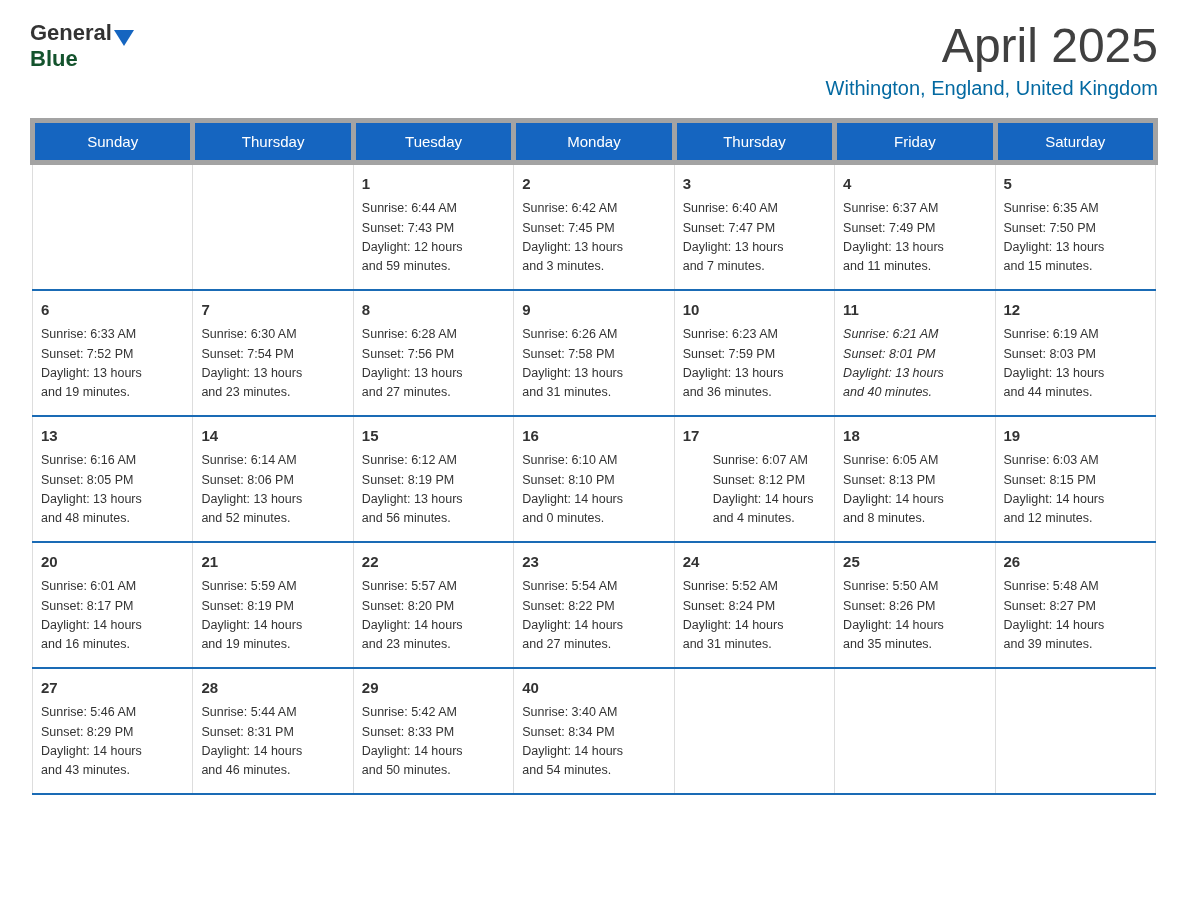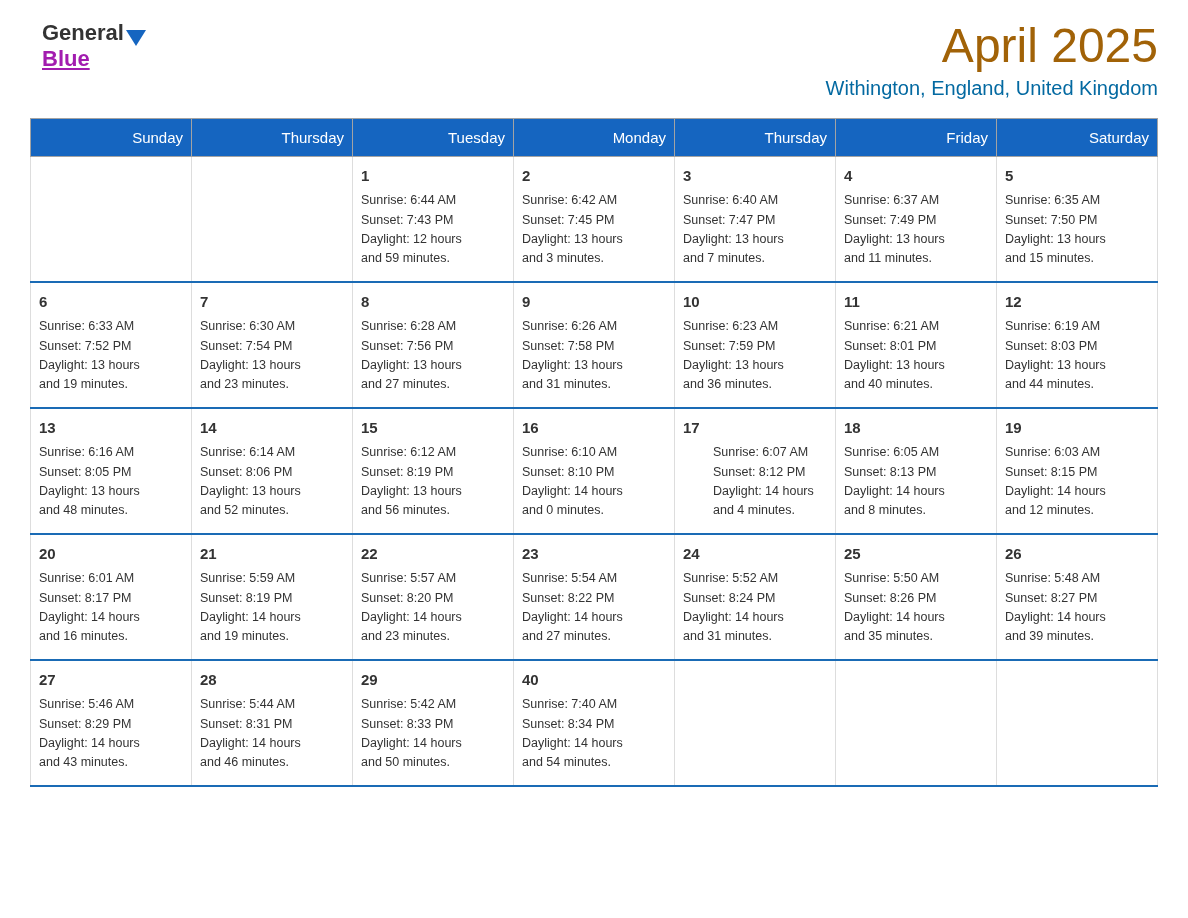--- a/index.html
+++ b/index.html
@@ -13,73 +13,71 @@
     }
     .header {
       display: flex;
       justify-content: space-between;
       align-items: flex-start;
       margin-bottom: 18px;
     }
     .logo {
       display: flex;
       align-items: center;
-      margin-left: 12px;
     }
     .logo-text-general {
       font-size: 22px;
       font-weight: bold;
       color: #333;
     }
     .logo-text-blue {
       font-size: 22px;
       font-weight: bold;
-      color: #a21caf;
-      text-decoration: underline;
+      color: #14532d;
     }
     .logo-icon {
       width: 0;
       height: 0;
       border-left: 10px solid transparent;
       border-right: 10px solid transparent;
       border-top: 16px solid #1565c0;
       display: inline-block;
       margin-left: 2px;
       position: relative;
       top: 3px;
     }
     .title-block {
       text-align: right;
     }
     .month-title {
       font-size: 48px;
       font-weight: normal;
-      color: #a16207;
+      color: #404040;
       line-height: 1.1;
     }
     .location {
       font-size: 20px;
       color: #0369a1;
       margin-top: 4px;
     }
     table {
       width: 100%;
       border-collapse: collapse;
       table-layout: fixed;
     }
     thead tr {
       background-color: #1565c0;
       color: #fff;
     }
     thead th {
       padding: 10px 8px;
-      text-align: right;
+      text-align: center;
       font-size: 15px;
       font-weight: normal;
-      border: 1px solid #a3a3a3;
+      border: 5px solid #a3a3a3;
     }
     tbody tr {
       border-bottom: 2px solid #1a6bb5;
     }
     tbody td {
       vertical-align: top;
       padding: 8px 8px 12px 8px;
       border-left: 1px solid #ddd;
       border-right: 1px solid #ddd;
       min-height: 100px;
@@ -202,21 +200,21 @@
         </td>
         <td>
           <span class="day-number">10</span>
           <div class="day-info" style="white-space: pre-line;">Sunrise: 6:23 AM
 Sunset: 7:59 PM
 Daylight: 13 hours
 and 36 minutes.</div>
         </td>
         <td>
           <span class="day-number">11</span>
-          <div class="day-info" style="white-space: pre-line;">Sunrise: 6:21 AM
+          <div class="day-info" style="white-space: pre-line; font-style: italic;">Sunrise: 6:21 AM
 Sunset: 8:01 PM
 Daylight: 13 hours
 and 40 minutes.</div>
         </td>
         <td>
           <span class="day-number">12</span>
           <div class="day-info" style="white-space: pre-line;">Sunrise: 6:19 AM
 Sunset: 8:03 PM
 Daylight: 13 hours
 and 44 minutes.</div>
@@ -341,21 +339,21 @@
         </td>
         <td>
           <span class="day-number">29</span>
           <div class="day-info" style="white-space: pre-line;">Sunrise: 5:42 AM
 Sunset: 8:33 PM
 Daylight: 14 hours
 and 50 minutes.</div>
         </td>
         <td>
           <span class="day-number">40</span>
-          <div class="day-info" style="white-space: pre-line;">Sunrise: 7:40 AM
+          <div class="day-info" style="white-space: pre-line;">Sunrise: 3:40 AM
 Sunset: 8:34 PM
 Daylight: 14 hours
 and 54 minutes.</div>
         </td>
         <td class="empty-cell"></td>
         <td class="empty-cell"></td>
         <td class="empty-cell"></td>
       </tr>
     </tbody>
 </table>

